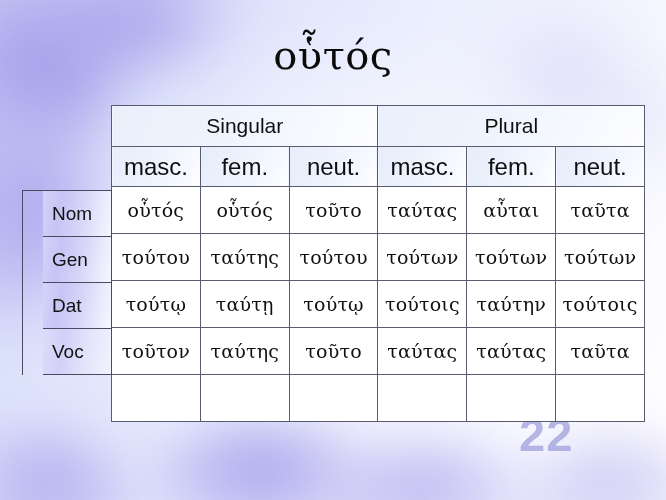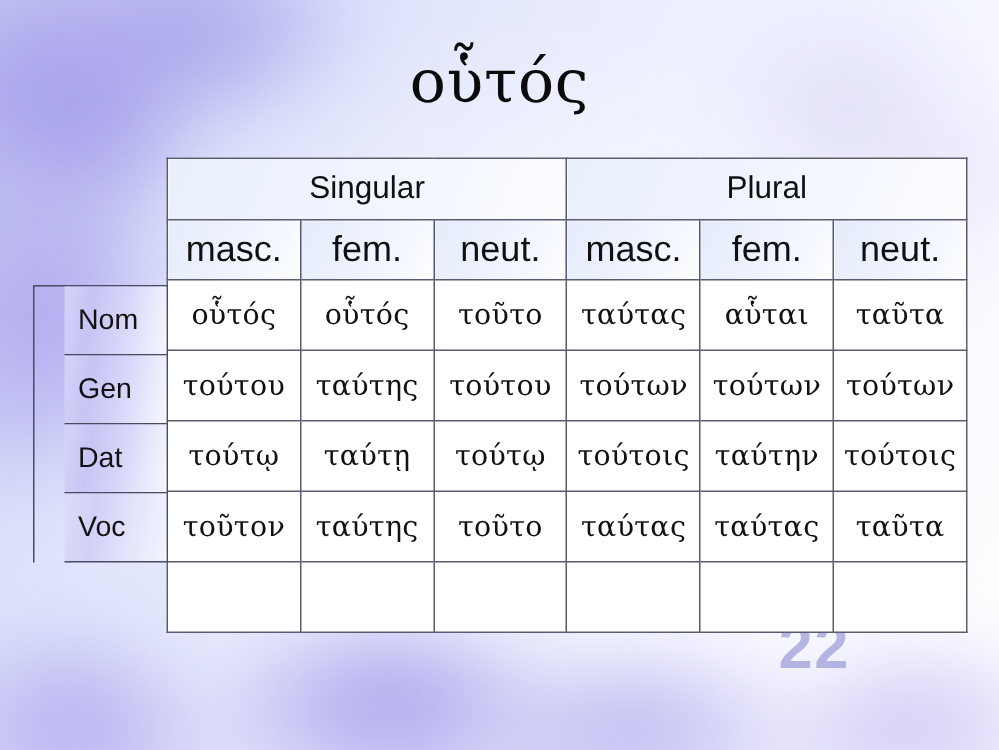--- a/index.html
+++ b/index.html
@@ -83,21 +83,21 @@
     filter: blur(40px);
     background: radial-gradient(ellipse at 50% 50%, rgba(255,255,255,.55) 0%, rgba(255,255,255,.15) 60%, rgba(255,255,255,0) 85%);
   }
 
   
   #slide-number {
     position: absolute;
     left: 519px;
     top: 411px;
     font-family: "Liberation Sans", sans-serif;
-    font-size: 41px;
+    font-size: 47px;
     font-weight: bold;
     color: #8f8fd6;
     opacity: .62;
     letter-spacing: 1px;
     line-height: 1;
   }
 
   
   #title {
     position: absolute;

